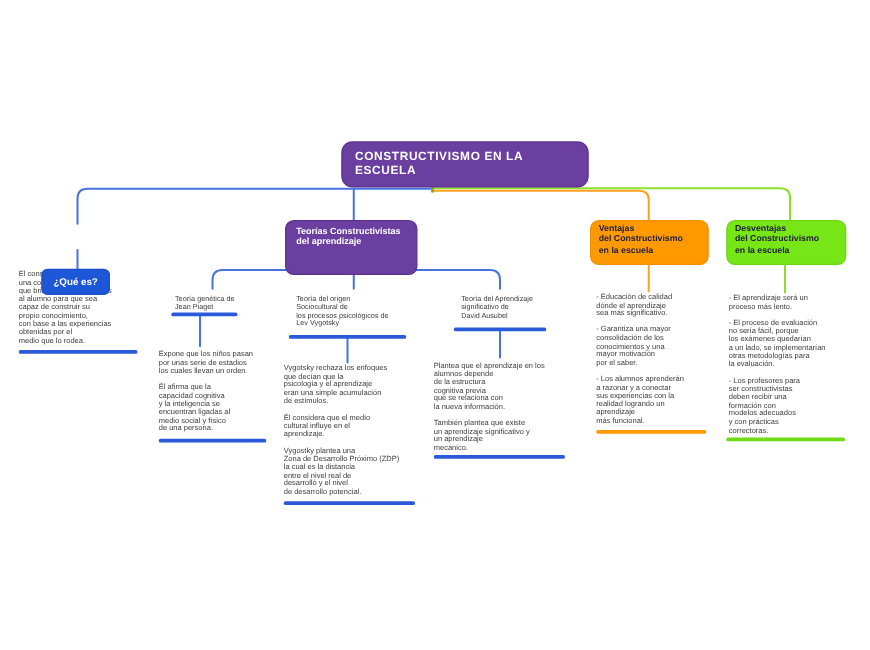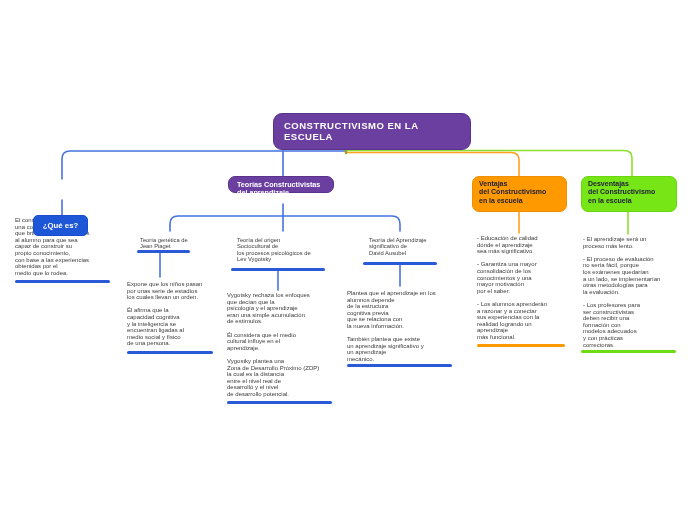--- a/index.html
+++ b/index.html
@@ -15,21 +15,21 @@
     left:247px;top:113px;width:198px;height:37px;background:#6b3fa0;border:1px solid #5c338c;
     border-radius:9px;color:#ffffff;font-size:9.5px;line-height:11px;letter-spacing:.5px;
     padding:6px 10px;
     margin-left:26px;
   }
   .que-es-box{
     left:33px;top:179px;width:55px;height:21px;background:#1e56d8;border:1px solid #1b4ecc;
     border-radius:5px;color:#ffffff;font-size:7.8px;display:flex;align-items:center;justify-content:center;margin-top:36px;
   }
   .teorias-box{
-    left:228px;top:176px;width:106px;height:17px;background:#6b3fa0;border:1px solid #5c338c;
+    left:228px;top:176px;width:106px;height:44px;background:#6b3fa0;border:1px solid #5c338c;
     border-radius:7px;color:#ffffff;font-size:7.2px;line-height:7.9px;padding:4px 0 0 8px;
   }
   .ventajas-box{
     left:472px;top:176px;width:95px;height:36px;background:#ff9900;border:1px solid #f09000;
     border-radius:7px;color:#22203a;font-size:7px;line-height:8.4px;padding:3px 0 0 6px;
   }
   .desventajas-box{
     left:581px;top:176px;width:96px;height:36px;background:#77e616;border:1px solid #69d60e;
     border-radius:7px;color:#22203a;font-size:7px;line-height:8.4px;padding:3px 0 0 6px;
   }

